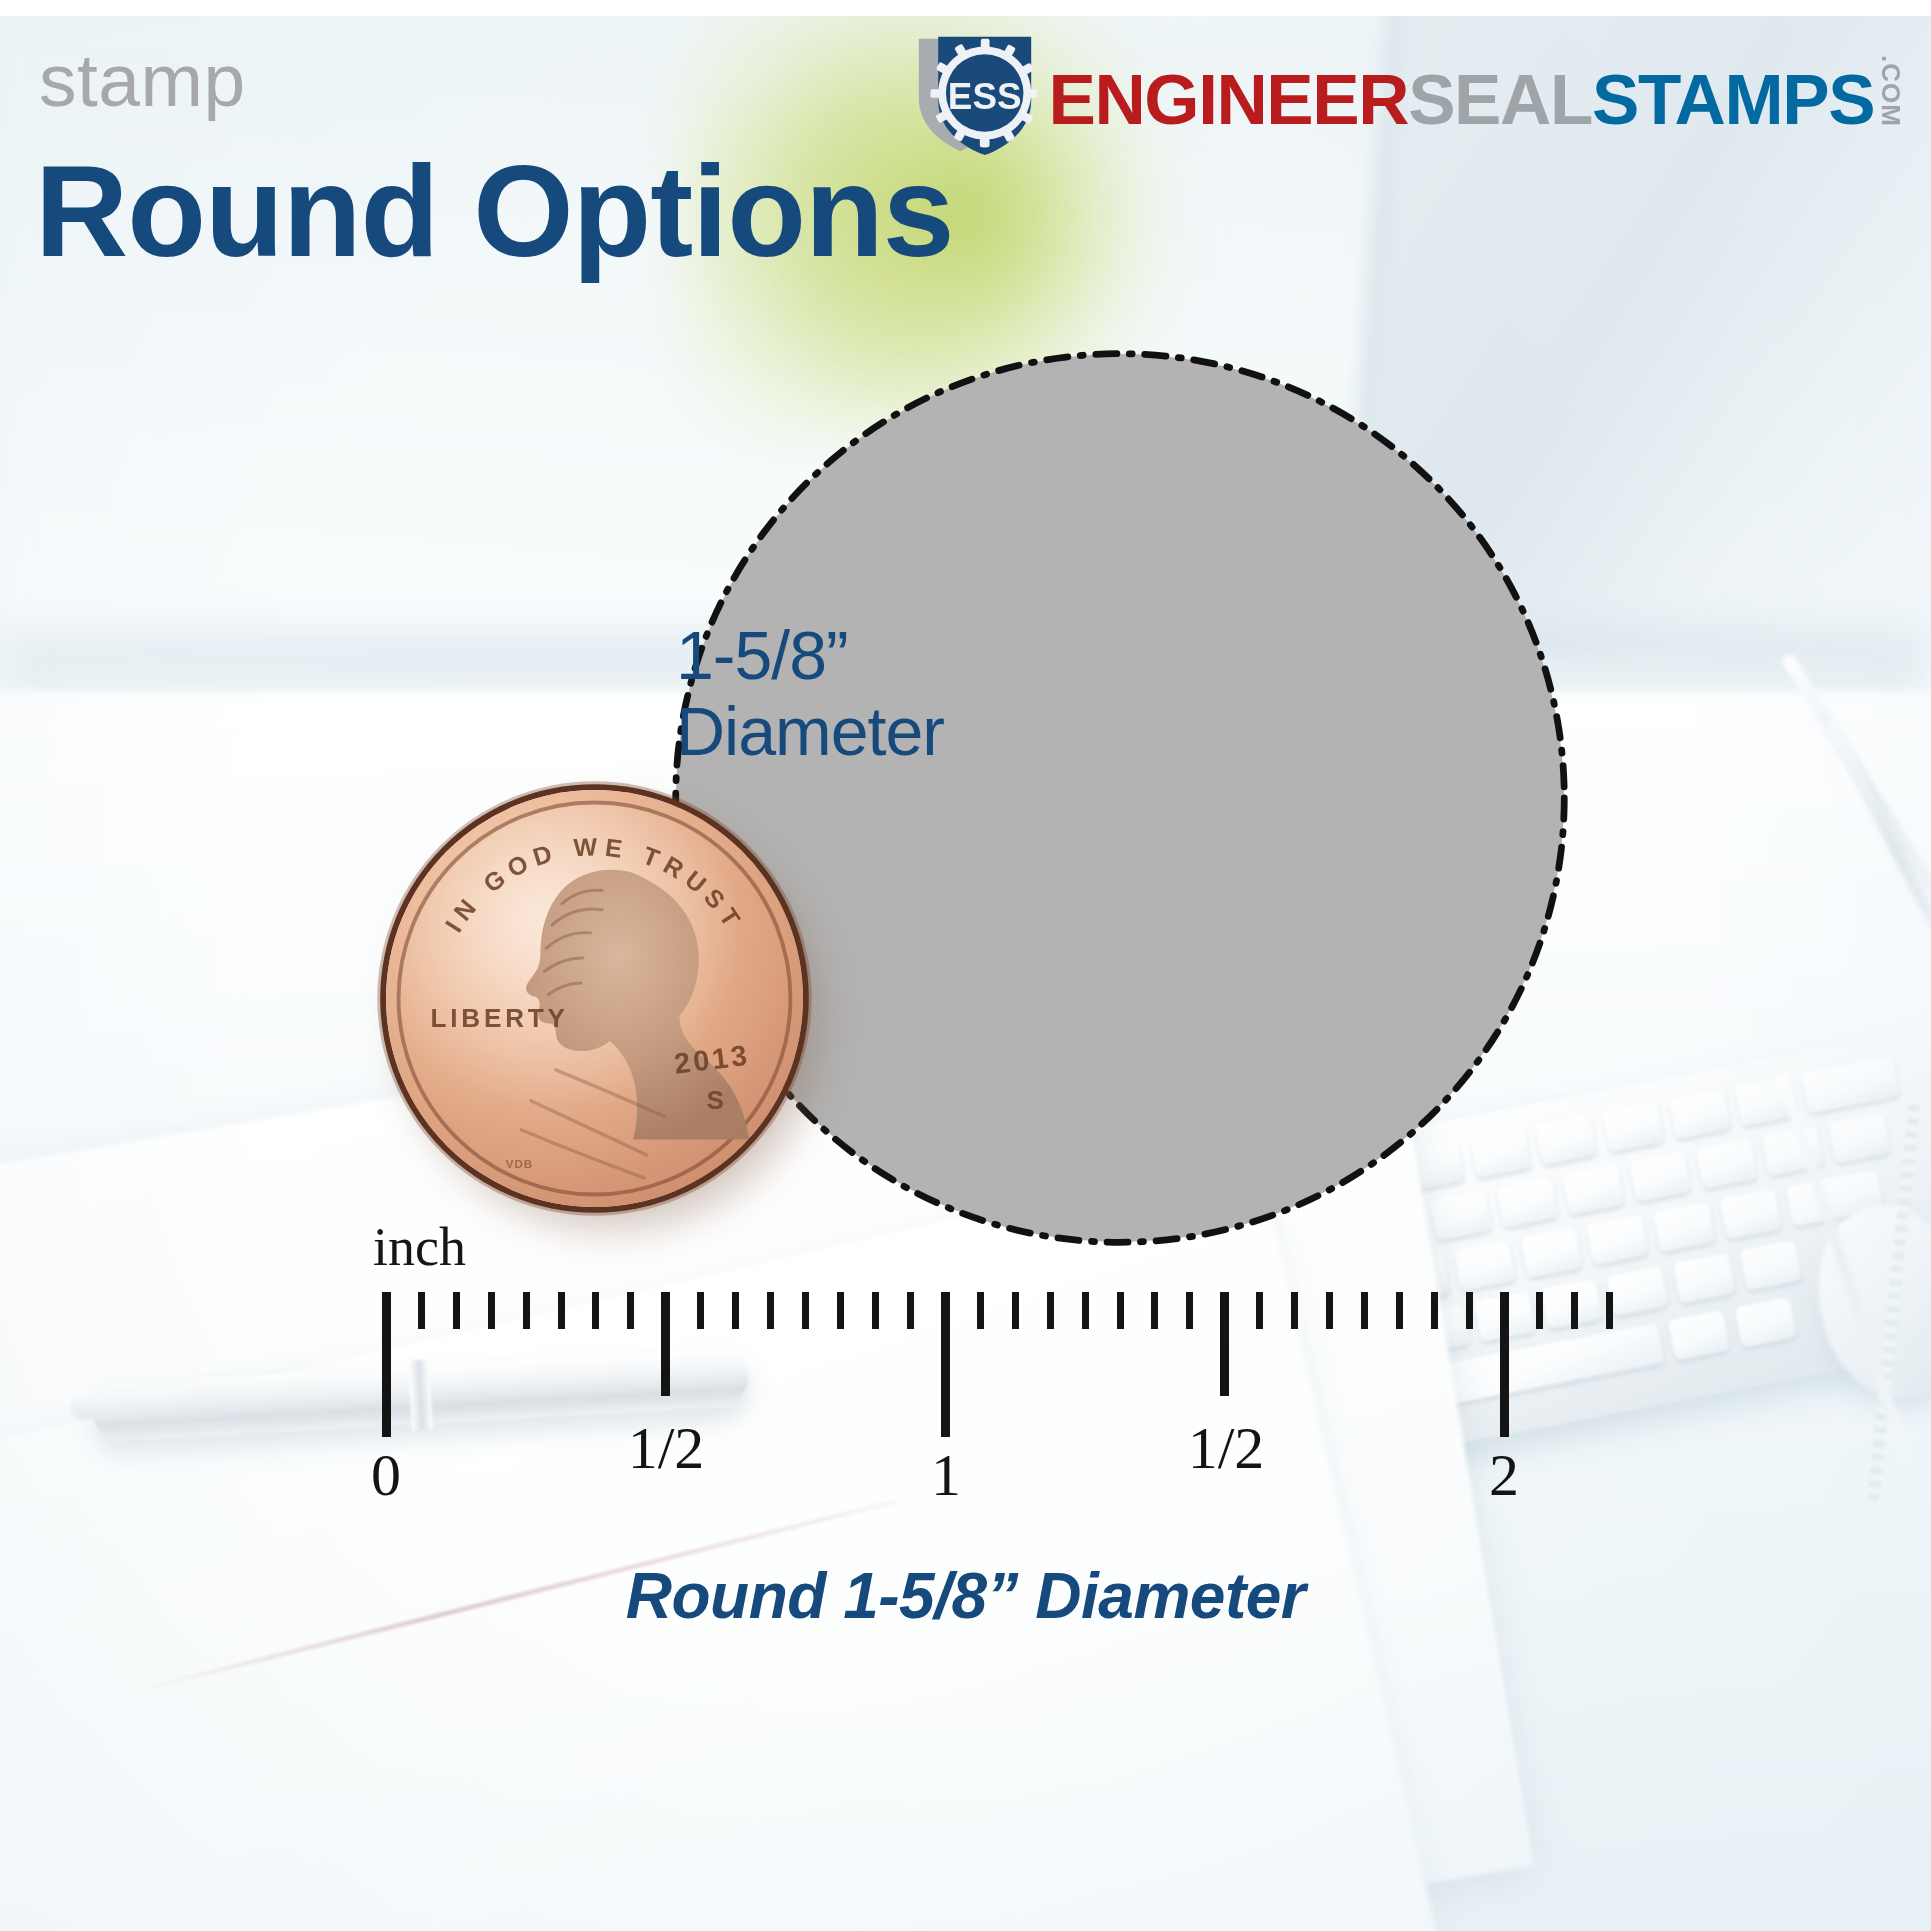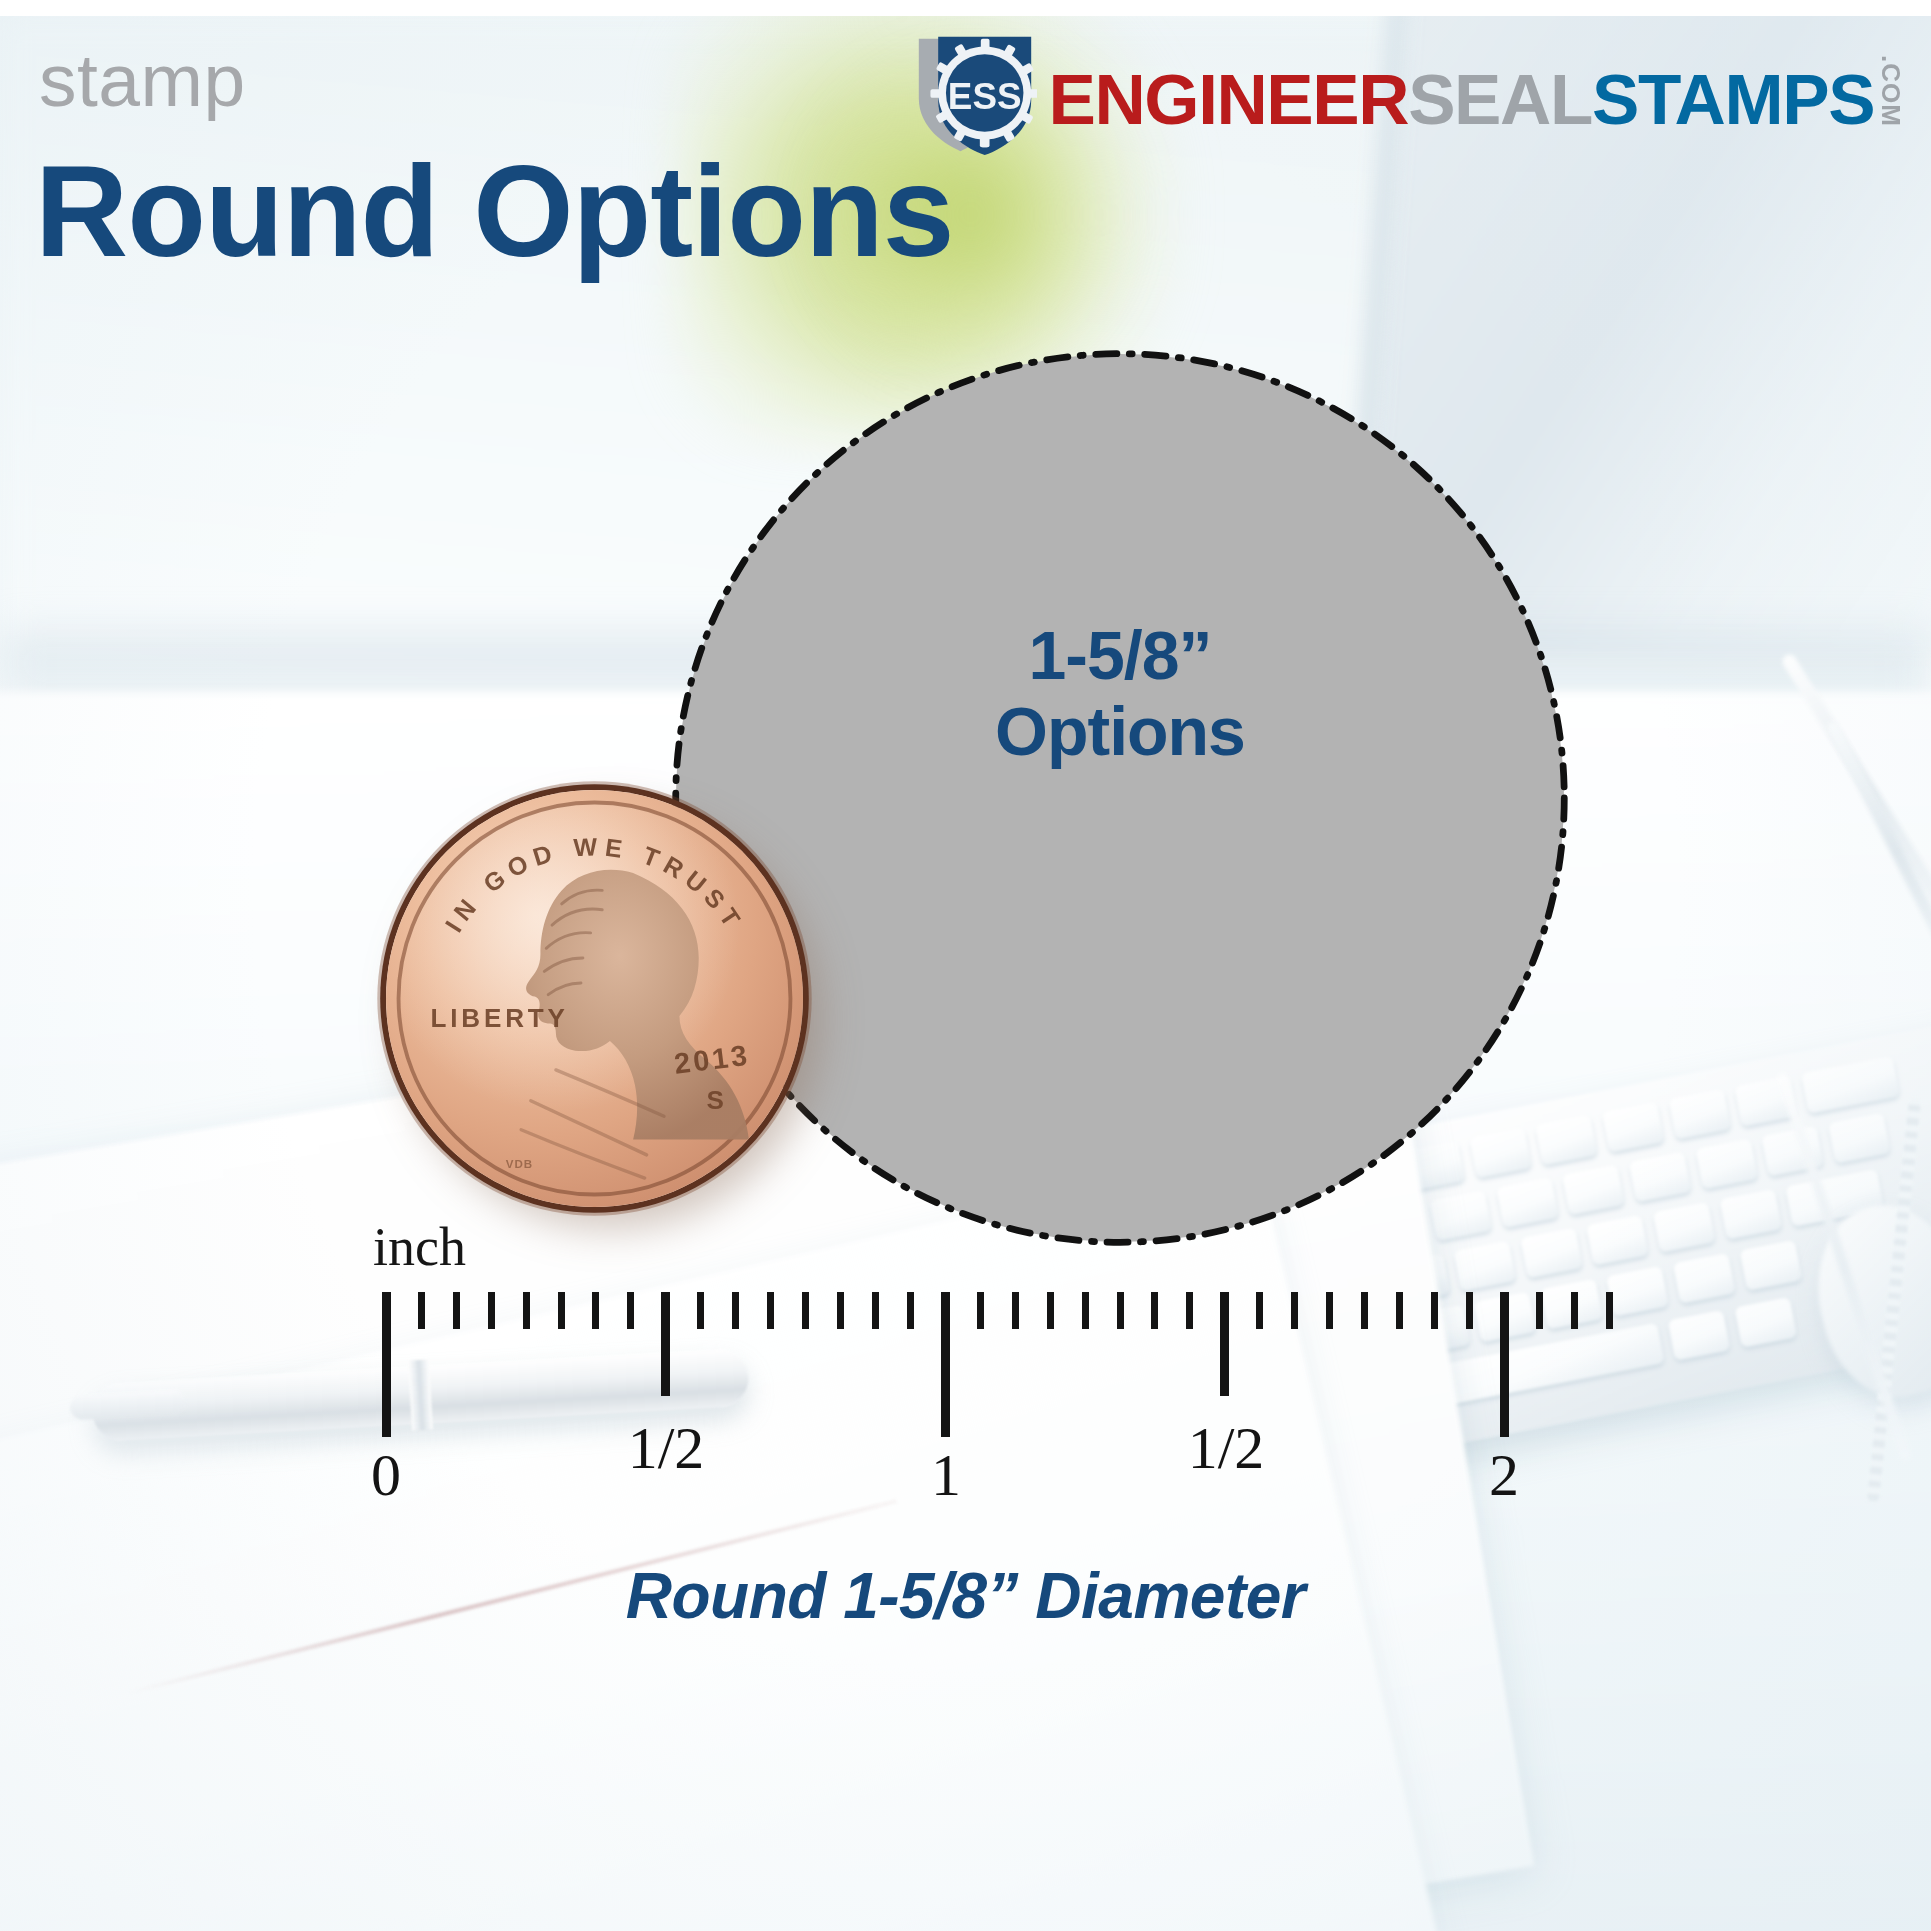--- a/index.html
+++ b/index.html
@@ -208,22 +208,21 @@
     position:absolute;
     left: 676px; top: 338px;
     width: 888px; height: 888px;
     border-radius: 50%;
     background: #b3b3b3;
     box-sizing: border-box;
   }
   .size-circle svg { position:absolute; left:-7.7px; top:-7.7px; }
   .size-label {
     position:absolute; left:0; right:0; top: 263px;
-    text-align:center;
-    color:#16497c; font-weight:700; line-height: 1.12;
+    color:#16497c; font-weight:400; line-height: 1.12;
   }
   .size-label .l1 { font-size: 68px; letter-spacing:-1px; }
   .size-label .l2 { font-size: 68px; letter-spacing:-1px; }
 
   
   .penny {
     position:absolute; left: 386px; top: 774px;
     width: 417px; height: 417px; border-radius: 50%;
     background:
       radial-gradient(circle at 36% 30%, #f7d9c4 0%, #edbd9d 30%, #dfa583 56%, #cf9070 78%, #b87b5d 100%);
@@ -384,21 +383,21 @@
         <span class="wm-dot">.COM</span>
     </div>
   </div>
 
   <div class="size-circle">
     <svg width="904" height="904" viewBox="0 0 936 936">
       <circle cx="468" cy="468" r="460" fill="none" stroke="#111111" stroke-width="7" stroke-linecap="round" stroke-dasharray="22 13 3 13"></circle>
     </svg>
     <div class="size-label">
       <div class="l1">1-5/8”</div>
-      <div class="l2">Options</div>
+      <div class="l2">Diameter</div>
     </div>
   </div>
 
   <div class="penny">
     <div class="penny-inner"></div>
     <svg width="417" height="417" viewBox="0 0 432 432">
       <defs>
         <path id="arcTop" d="M 54 230 A 162 162 0 0 1 378 230"></path>
         <radialGradient id="bust" cx="42%" cy="32%" r="70%">
           <stop offset="0%" stop-color="#d9b49a"></stop>

